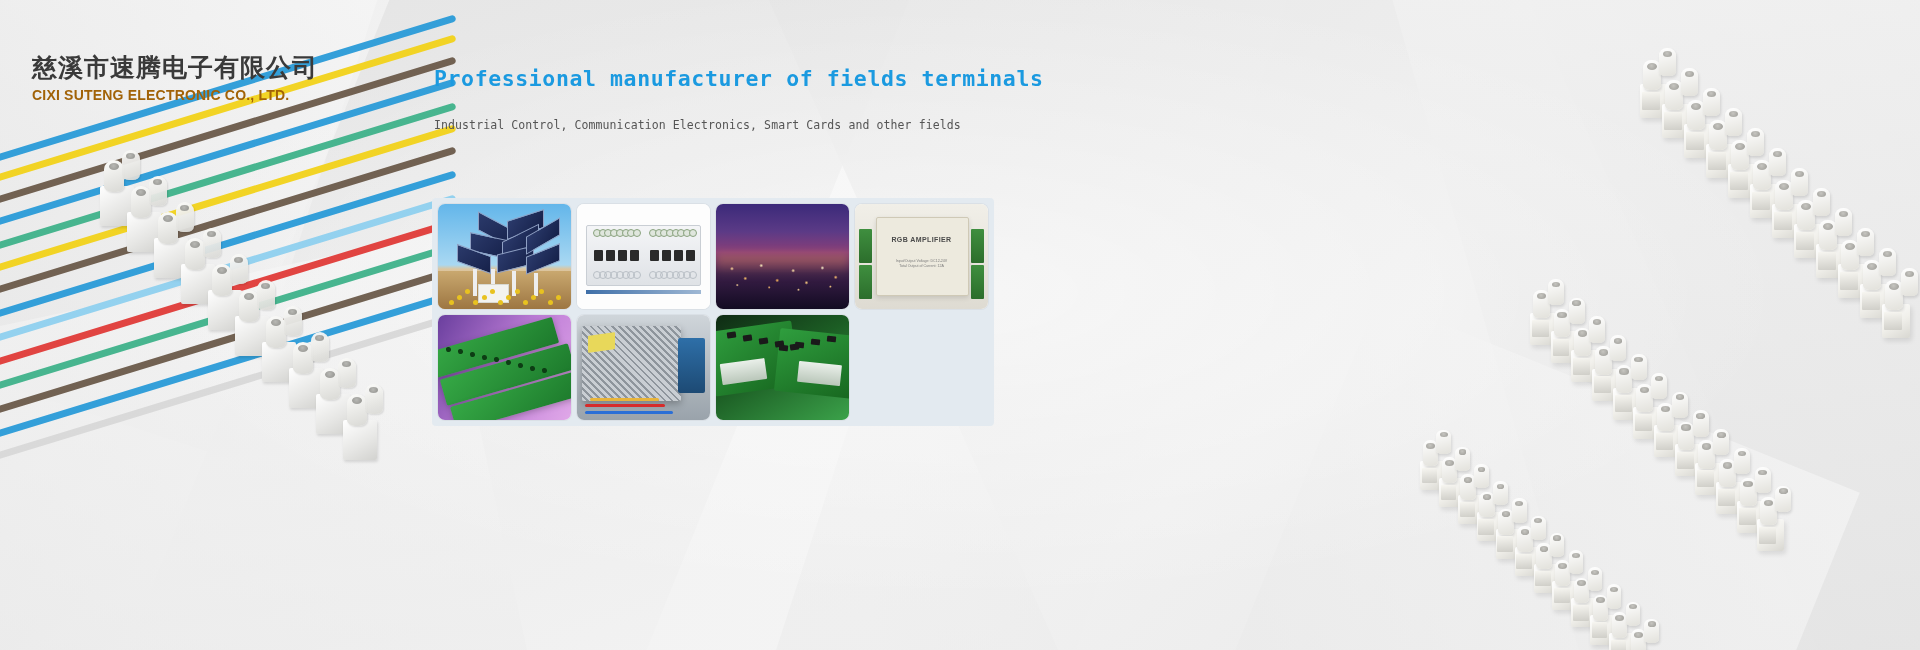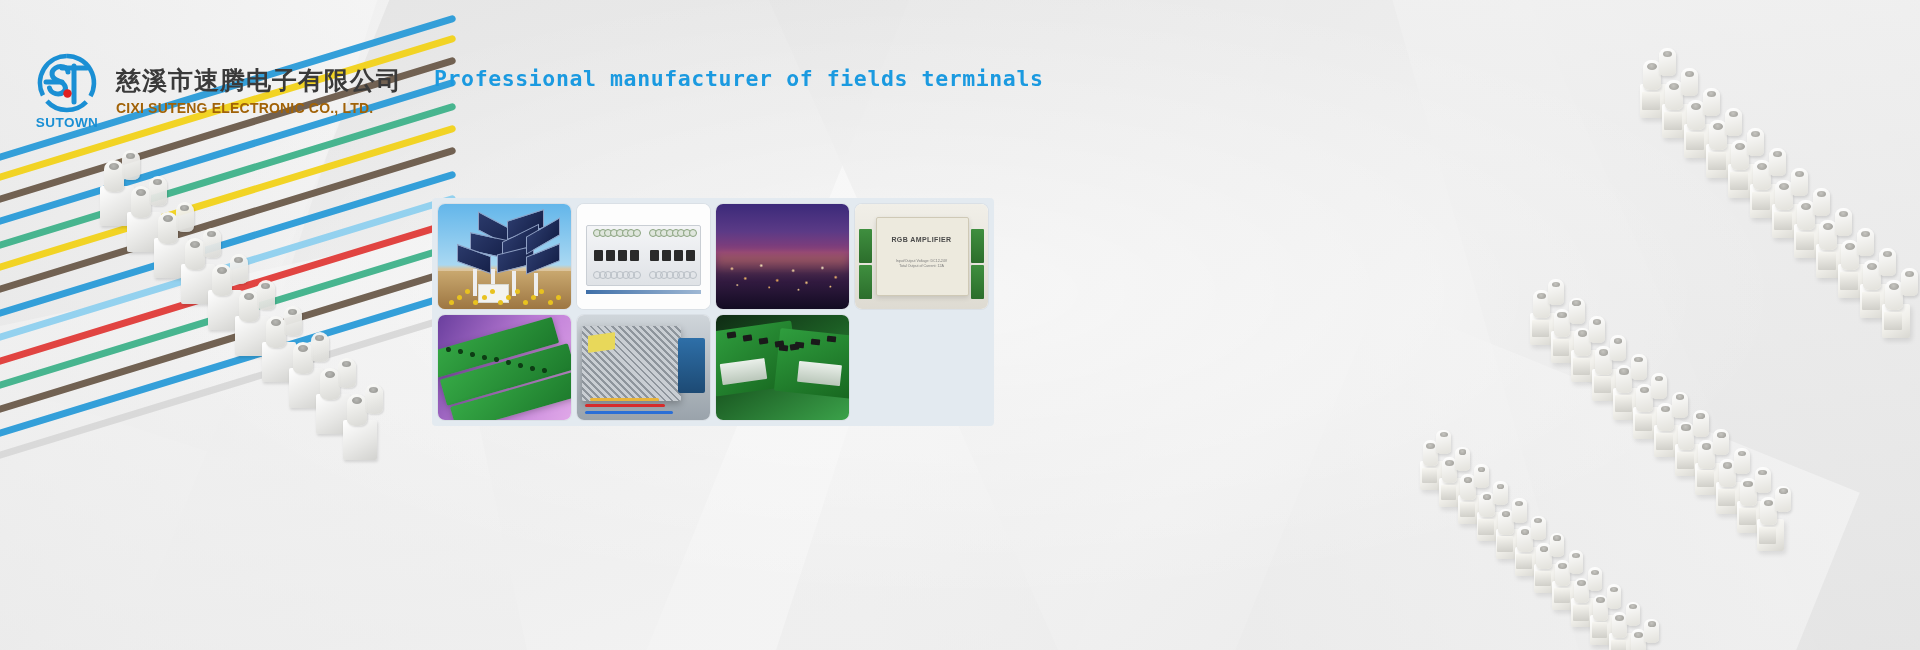--- a/index.html
+++ b/index.html
@@ -414,42 +414,30 @@
       <div class="sposth" style="left:238.98px;top:564.26px;width:7.74px;height:5.16px;"></div>
       <div class="sfront" style="left:220.92px;top:599.52px;width:15.48px;height:15.48px;"></div>
       <div class="sblk" style="left:238.12px;top:609.84px;width:24.08px;height:29.24px;"></div>
       <div class="spost" style="left:240.70000000000002px;top:589.2px;width:15.48px;height:25.8px;"></div>
       <div class="sposth" style="left:244.14000000000001px;top:591.7800000000001px;width:8.6px;height:6.02px;"></div>
       <div class="spost" style="left:254.46px;top:578.88px;width:14.62px;height:24.08px;"></div>
       <div class="sposth" style="left:257.9px;top:581.46px;width:7.74px;height:5.16px;"></div>
     </div>
 
   <div class="logo-block">
-    <div class="mark">
-      <svg width="70" height="62" viewBox="0 0 70 62">
-        <g fill="none" stroke="#1a8fd4" stroke-width="4.6">
-          <path d="M35 4 A27 27 0 1 1 34.9 4" stroke-dasharray="56 7 44 7 56 7" stroke-linecap="butt"></path>
-        </g>
-        <path d="M42 14 L42 50" stroke="#1a8fd4" stroke-width="5" fill="none" stroke-linecap="round"></path>
-        <path d="M30 16 L55 16" stroke="#1a8fd4" stroke-width="5" fill="none" stroke-linecap="round"></path>
-        <path d="M36 20 C36 14.5 28 13 23.5 16 C18 19.5 19 26 26 28.5 C34 31.5 35 37 31.5 40 C27.5 43.5 19 42 17.5 36" stroke="#1a8fd4" stroke-width="5" fill="none" stroke-linecap="round" stroke-linejoin="round"></path>
-        <path d="M14 30 L30 30" stroke="#1a8fd4" stroke-width="5" fill="none" stroke-linecap="round"></path>
-        <circle cx="35.5" cy="41.5" r="4.2" fill="#e02020"></circle>
-      </svg>
-      <div class="sutown">SUTOWN</div>
-    </div>
     <div class="names">
       <div class="cn">慈溪市速腾电子有限公司</div>
       <div class="en">CIXI  SUTENG ELECTRONIC CO., LTD.</div>
     </div>
   </div>
 
   <div class="copy">
     <div class="headline">Professional manufacturer of fields terminals</div>
     <div class="sub">
+      <div>Industrial Control, Communication Electronics, Smart Cards and other fields</div>
     </div>
   </div>
 
   <div class="gallery" id="gallery">
       <div class="tile">
         <div class="sky"></div>
         <div class="ground-gr"></div>
         <div class="panel-sun" style="left:30%;top:16%;width:26%;height:16%;transform:skewY(28deg);"></div>
         <div class="panel-sun" style="left:52%;top:10%;width:26%;height:16%;transform:skewY(-18deg);"></div>
         <div class="panel-sun" style="left:24%;top:30%;width:26%;height:16%;transform:skewY(12deg);"></div>

